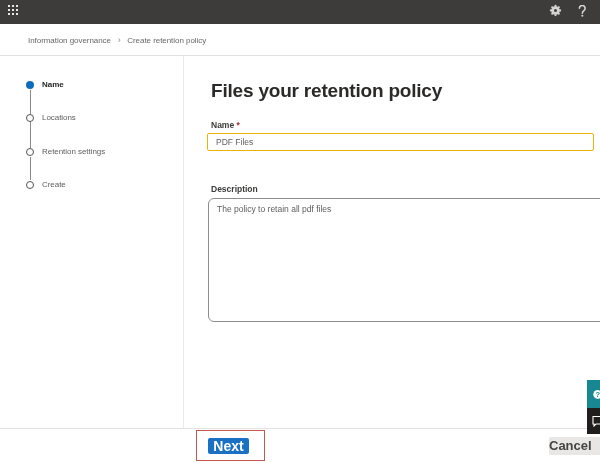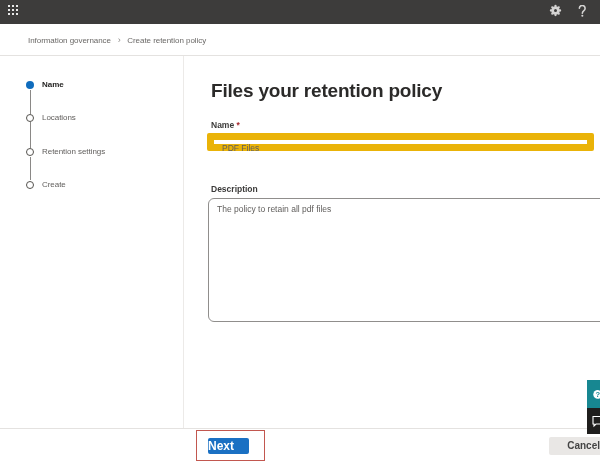--- a/index.html
+++ b/index.html
@@ -33,41 +33,41 @@
   .stlabel { position:absolute; left:42px; top:-1px; font-size:8px; letter-spacing:-0.05px; color:#605e5c; }
   .stlabel.active { color:#252423; font-weight:bold; }
   .vline { position:absolute; left:29.5px; width:1px; background:#8a8886; }
 
   
   .content { position:absolute; left:184px; top:56px; width:416px; height:372px; background:#fff; }
   h1 { position:absolute; left:27px; top:24px; font-size:19px; color:#2b2a29; font-weight:bold; letter-spacing:-0.2px; }
   .lbl { position:absolute; font-size:8.5px; font-weight:bold; color:#3b3a39; }
   .req { color:#a4262c; }
   .inputbox { position:absolute; left:23px; top:77px; width:386.5px; height:18px;
-    border:7px solid #eab308; border-radius:2px; background:#fff; }
+    border:1px solid #eab308; border-radius:2px; background:#fff; }
   .inputbox .val { position:absolute; left:8px; top:2.5px; font-size:8.5px; color:#605e5c; }
   .areabox { position:absolute; left:24px; top:142px; width:447px; height:124px;
     border:1px solid #908e8c; border-radius:6px; background:#fff; }
   .areabox .val { position:absolute; left:8px; top:5px; font-size:8.5px; color:#605e5c; }
   .grip { position:absolute; right:1px; bottom:1px; width:7px; height:7px;
     background:
       linear-gradient(135deg, transparent 45%, #9a9896 45%, #9a9896 55%, transparent 55%),
       linear-gradient(135deg, transparent 70%, #9a9896 70%, #9a9896 80%, transparent 80%);
   }
 
   
   .footer { position:absolute; left:0; top:428px; width:600px; height:34px; background:#fff; }
   .redbox { position:absolute; left:196px; top:430px; width:69px; height:31px;
     border:1.5px solid #c2574f; }
   .btn-next { position:absolute; left:208px; top:438px; width:41px; height:16px;
-    background:#1a70c3; border-radius:2px; color:#fff; font-size:12px; font-weight:bold;
-    text-align:left; line-height:16px; }
+    background:#1a70c3; border-radius:2px; color:#fff; font-size:14px; font-weight:bold;
+    text-align:center; line-height:16px; }
   .btn-cancel { position:absolute; left:549px; top:437px; width:51px; height:18px;
-    background:#e9e7e5; border-radius:2px 0 0 2px; color:#444; font-size:10px; font-weight:bold;
-    text-align:right; line-height:18px; }
+    background:#e9e7e5; border-radius:2px 0 0 2px; color:#444; font-size:13px; font-weight:bold;
+    text-align:left; line-height:18px; }
 
   
   .fab-teal { position:absolute; left:587px; top:380px; width:13px; height:28px; background:#178791; overflow:hidden; }
   .fab-black { position:absolute; left:587px; top:408px; width:13px; height:26px; background:#1f1e1d; overflow:hidden; }
 </style>
 </head>
 <body>
 <div class="page">
   <div class="topbar">
     <div class="waffle">

